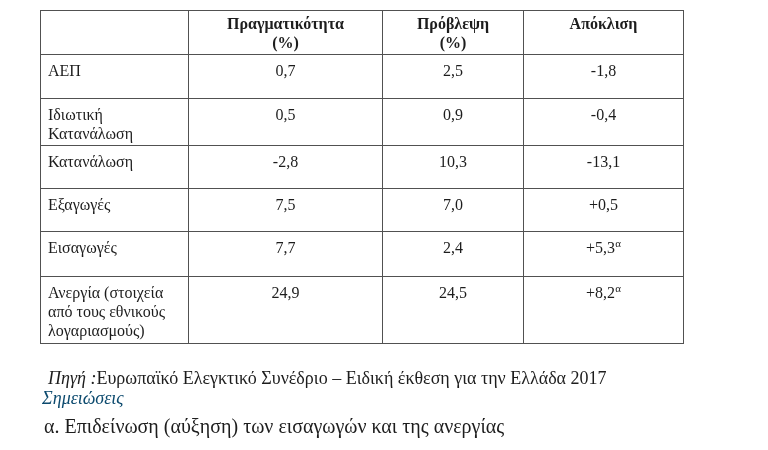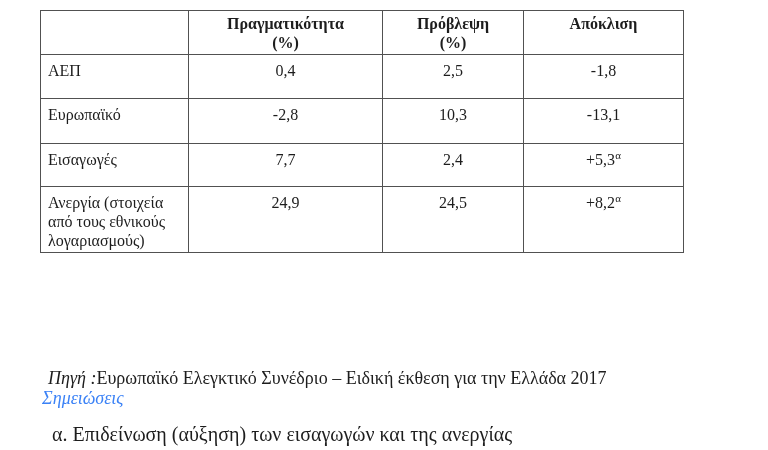--- a/index.html
+++ b/index.html
@@ -46,21 +46,21 @@
     padding-right: 10px;
   }
   table.stats-table td.val {
     text-align: center;
   }
   thead tr       { height: 43px; }
   tbody tr:nth-child(1) { height: 44px; margin-top: 24px; }
   tbody tr:nth-child(2) { height: 45px; }
   tbody tr:nth-child(3) { height: 43px; }
   tbody tr:nth-child(4) { height: 43px; }
-  tbody tr:nth-child(5) { height: 45px; font-style: italic; }
+  tbody tr:nth-child(5) { height: 45px; }
   tbody tr:nth-child(6) { height: 67px; }
   sup.fn {
     font-size: 11px;
     line-height: 0;
     vertical-align: super;
   }
   .source {
     position: absolute;
     left: 42px;
     top: 361px;
@@ -71,27 +71,27 @@
   }
   .source em { font-style: italic; }
   .noteslabel {
     position: absolute;
     left: 42px;
     top: 387px;
     margin: 0;
     font-size: 18px;
     line-height: 22px;
     font-style: italic;
-    color: #3b82f6;
+    color: #0c4a6e;
   }
   .note {
     position: absolute;
     left: 44px;
     top: 414px;
-    margin: 8px;
+    margin: 0;
     font-size: 20px;
     line-height: 24px;
     white-space: nowrap;
   }
 </style>
 </head>
 <body>
 
 <div class="page">
 
@@ -115,29 +115,41 @@
         </th>
         <th>
           <div>Απόκλιση</div>
           <div></div>
         </th>
       </tr>
     </thead>
     <tbody>
       <tr>
         <td class="lbl">ΑΕΠ</td>
-        <td class="val">0,4</td>
+        <td class="val">0,7</td>
         <td class="val">2,5</td>
         <td class="val"><span>-1,8</span><sup class="fn"></sup></td>
       </tr>
       <tr>
-        <td class="lbl">Ευρωπαϊκό</td>
+        <td class="lbl">Ιδιωτική Κατανάλωση</td>
+        <td class="val">0,5</td>
+        <td class="val">0,9</td>
+        <td class="val"><span>-0,4</span><sup class="fn"></sup></td>
+      </tr>
+      <tr>
+        <td class="lbl">Κατανάλωση</td>
         <td class="val">-2,8</td>
         <td class="val">10,3</td>
         <td class="val"><span>-13,1</span><sup class="fn"></sup></td>
+      </tr>
+      <tr>
+        <td class="lbl">Εξαγωγές</td>
+        <td class="val">7,5</td>
+        <td class="val">7,0</td>
+        <td class="val"><span>+0,5</span><sup class="fn"></sup></td>
       </tr>
       <tr>
         <td class="lbl">Εισαγωγές</td>
         <td class="val">7,7</td>
         <td class="val">2,4</td>
         <td class="val"><span>+5,3</span><sup class="fn">α</sup></td>
       </tr>
       <tr>
         <td class="lbl">Ανεργία (στοιχεία από τους εθνικούς λογαριασμούς)</td>
         <td class="val">24,9</td>

